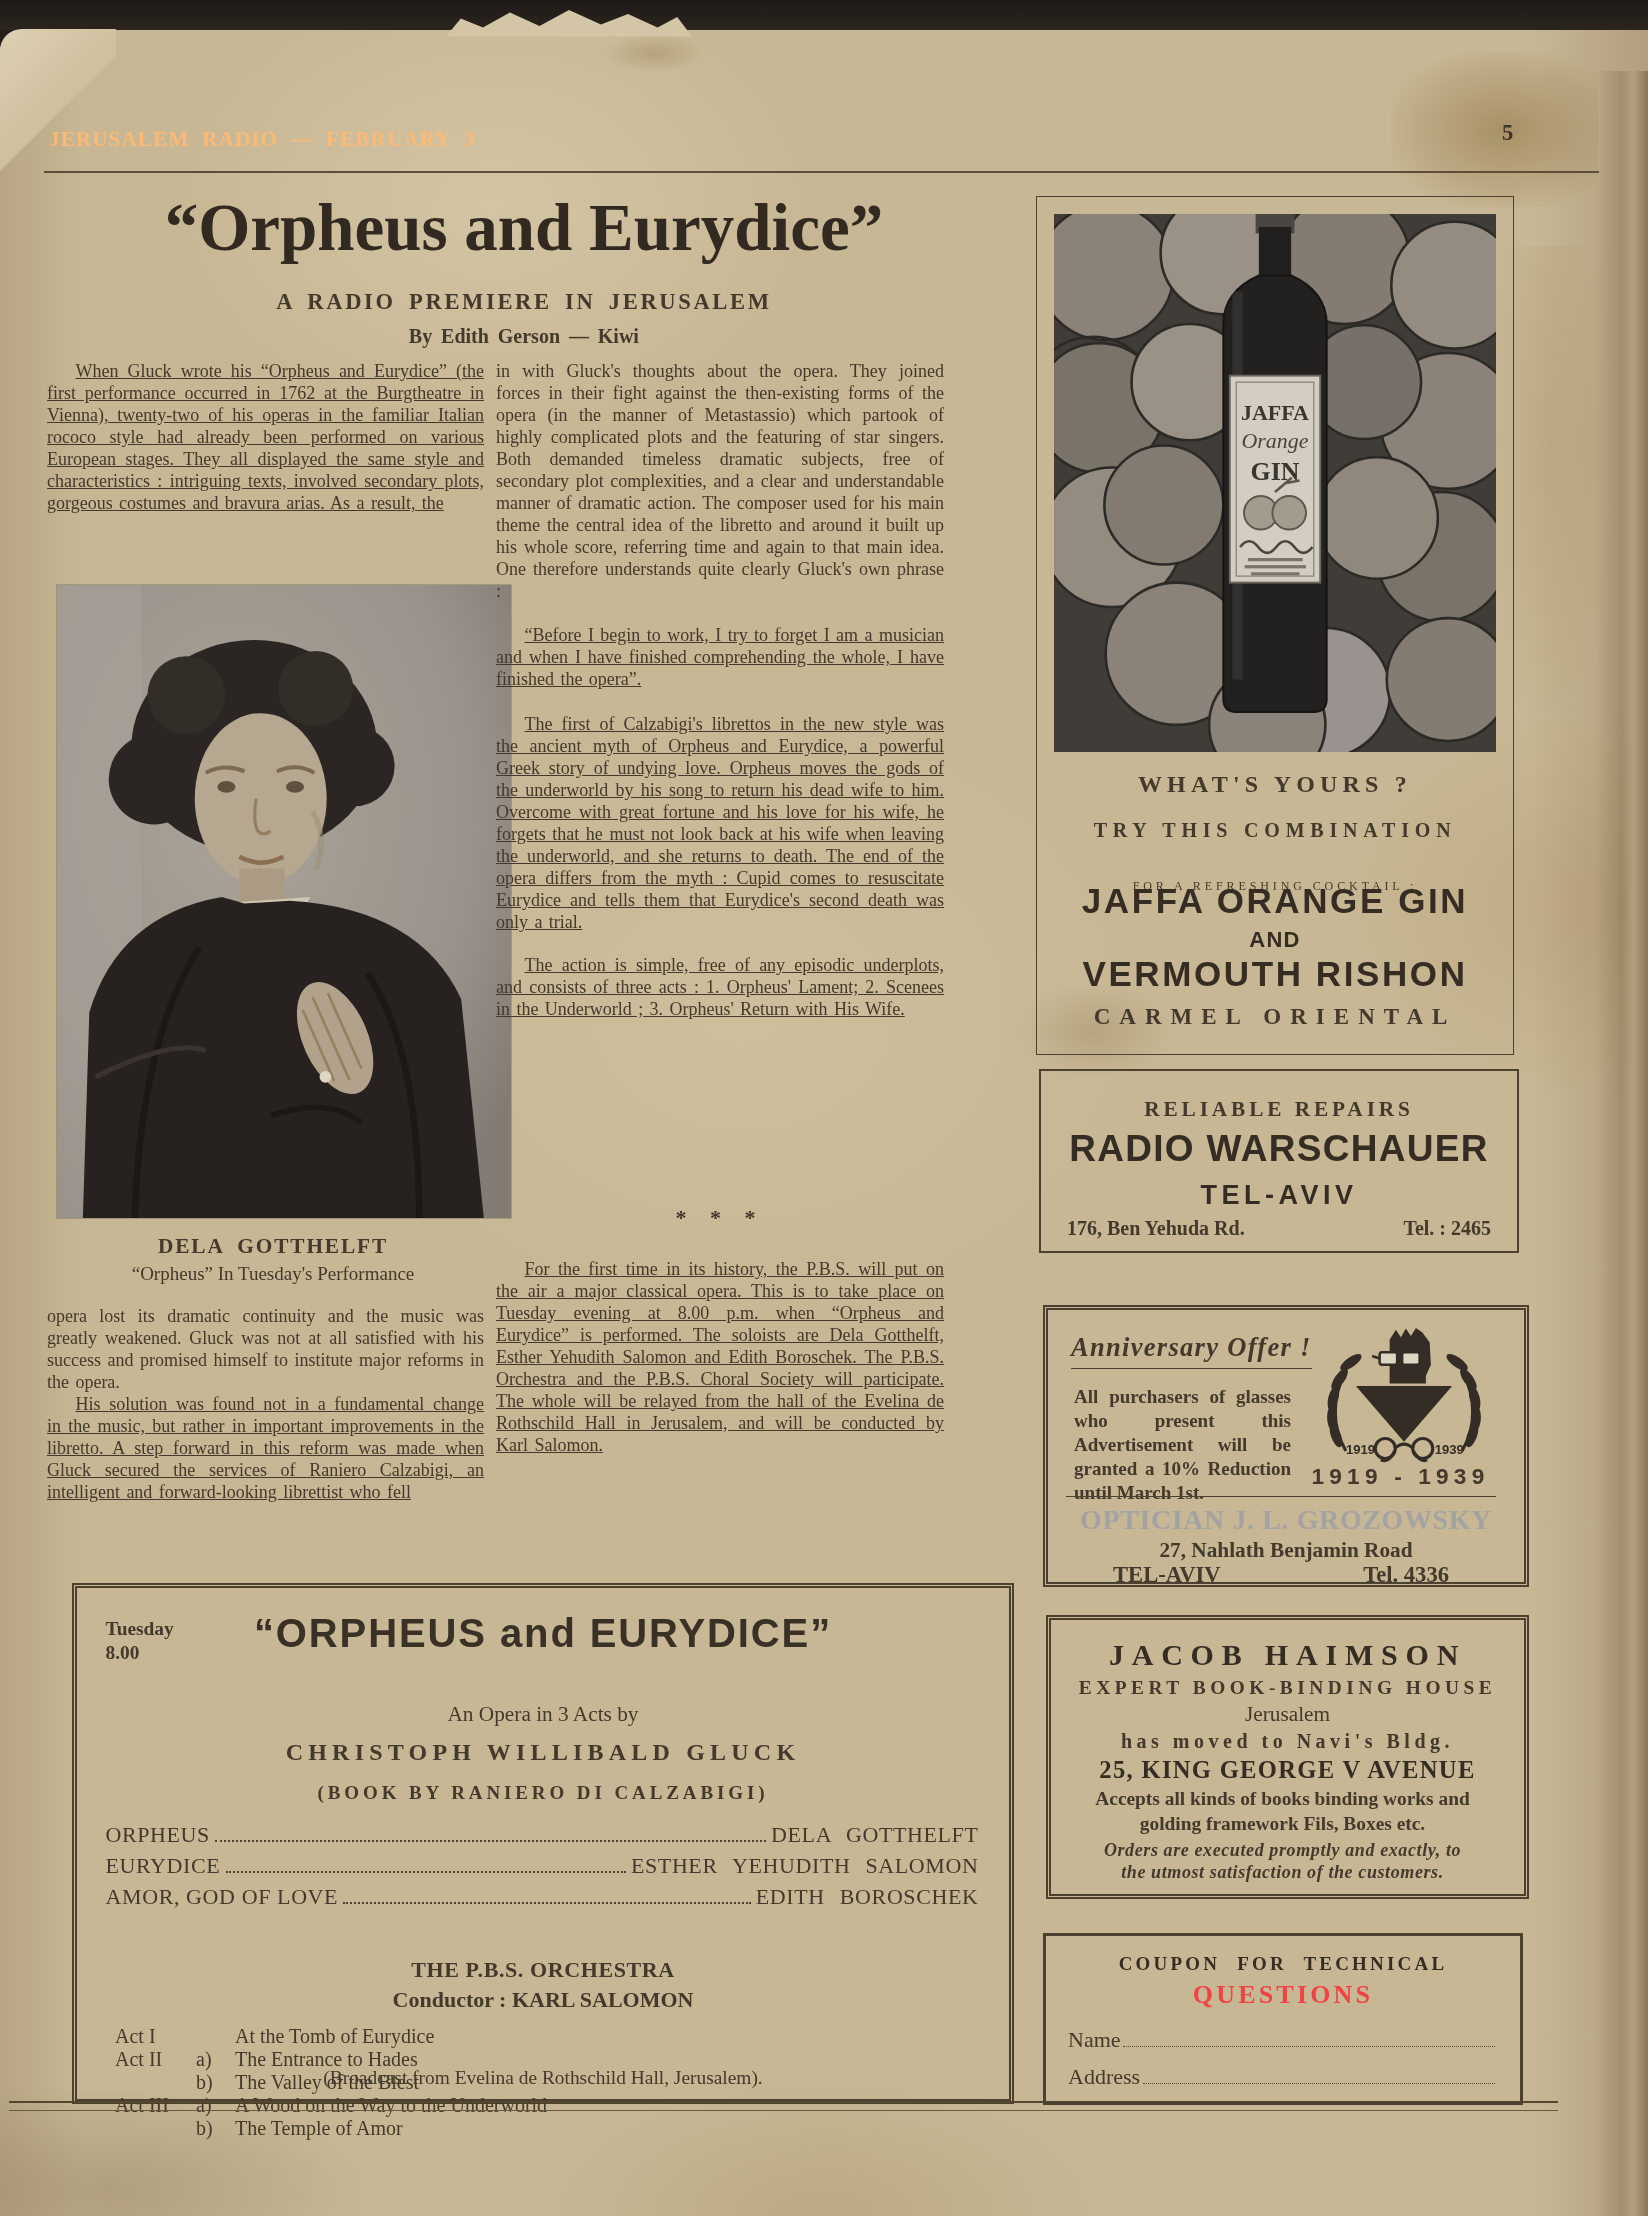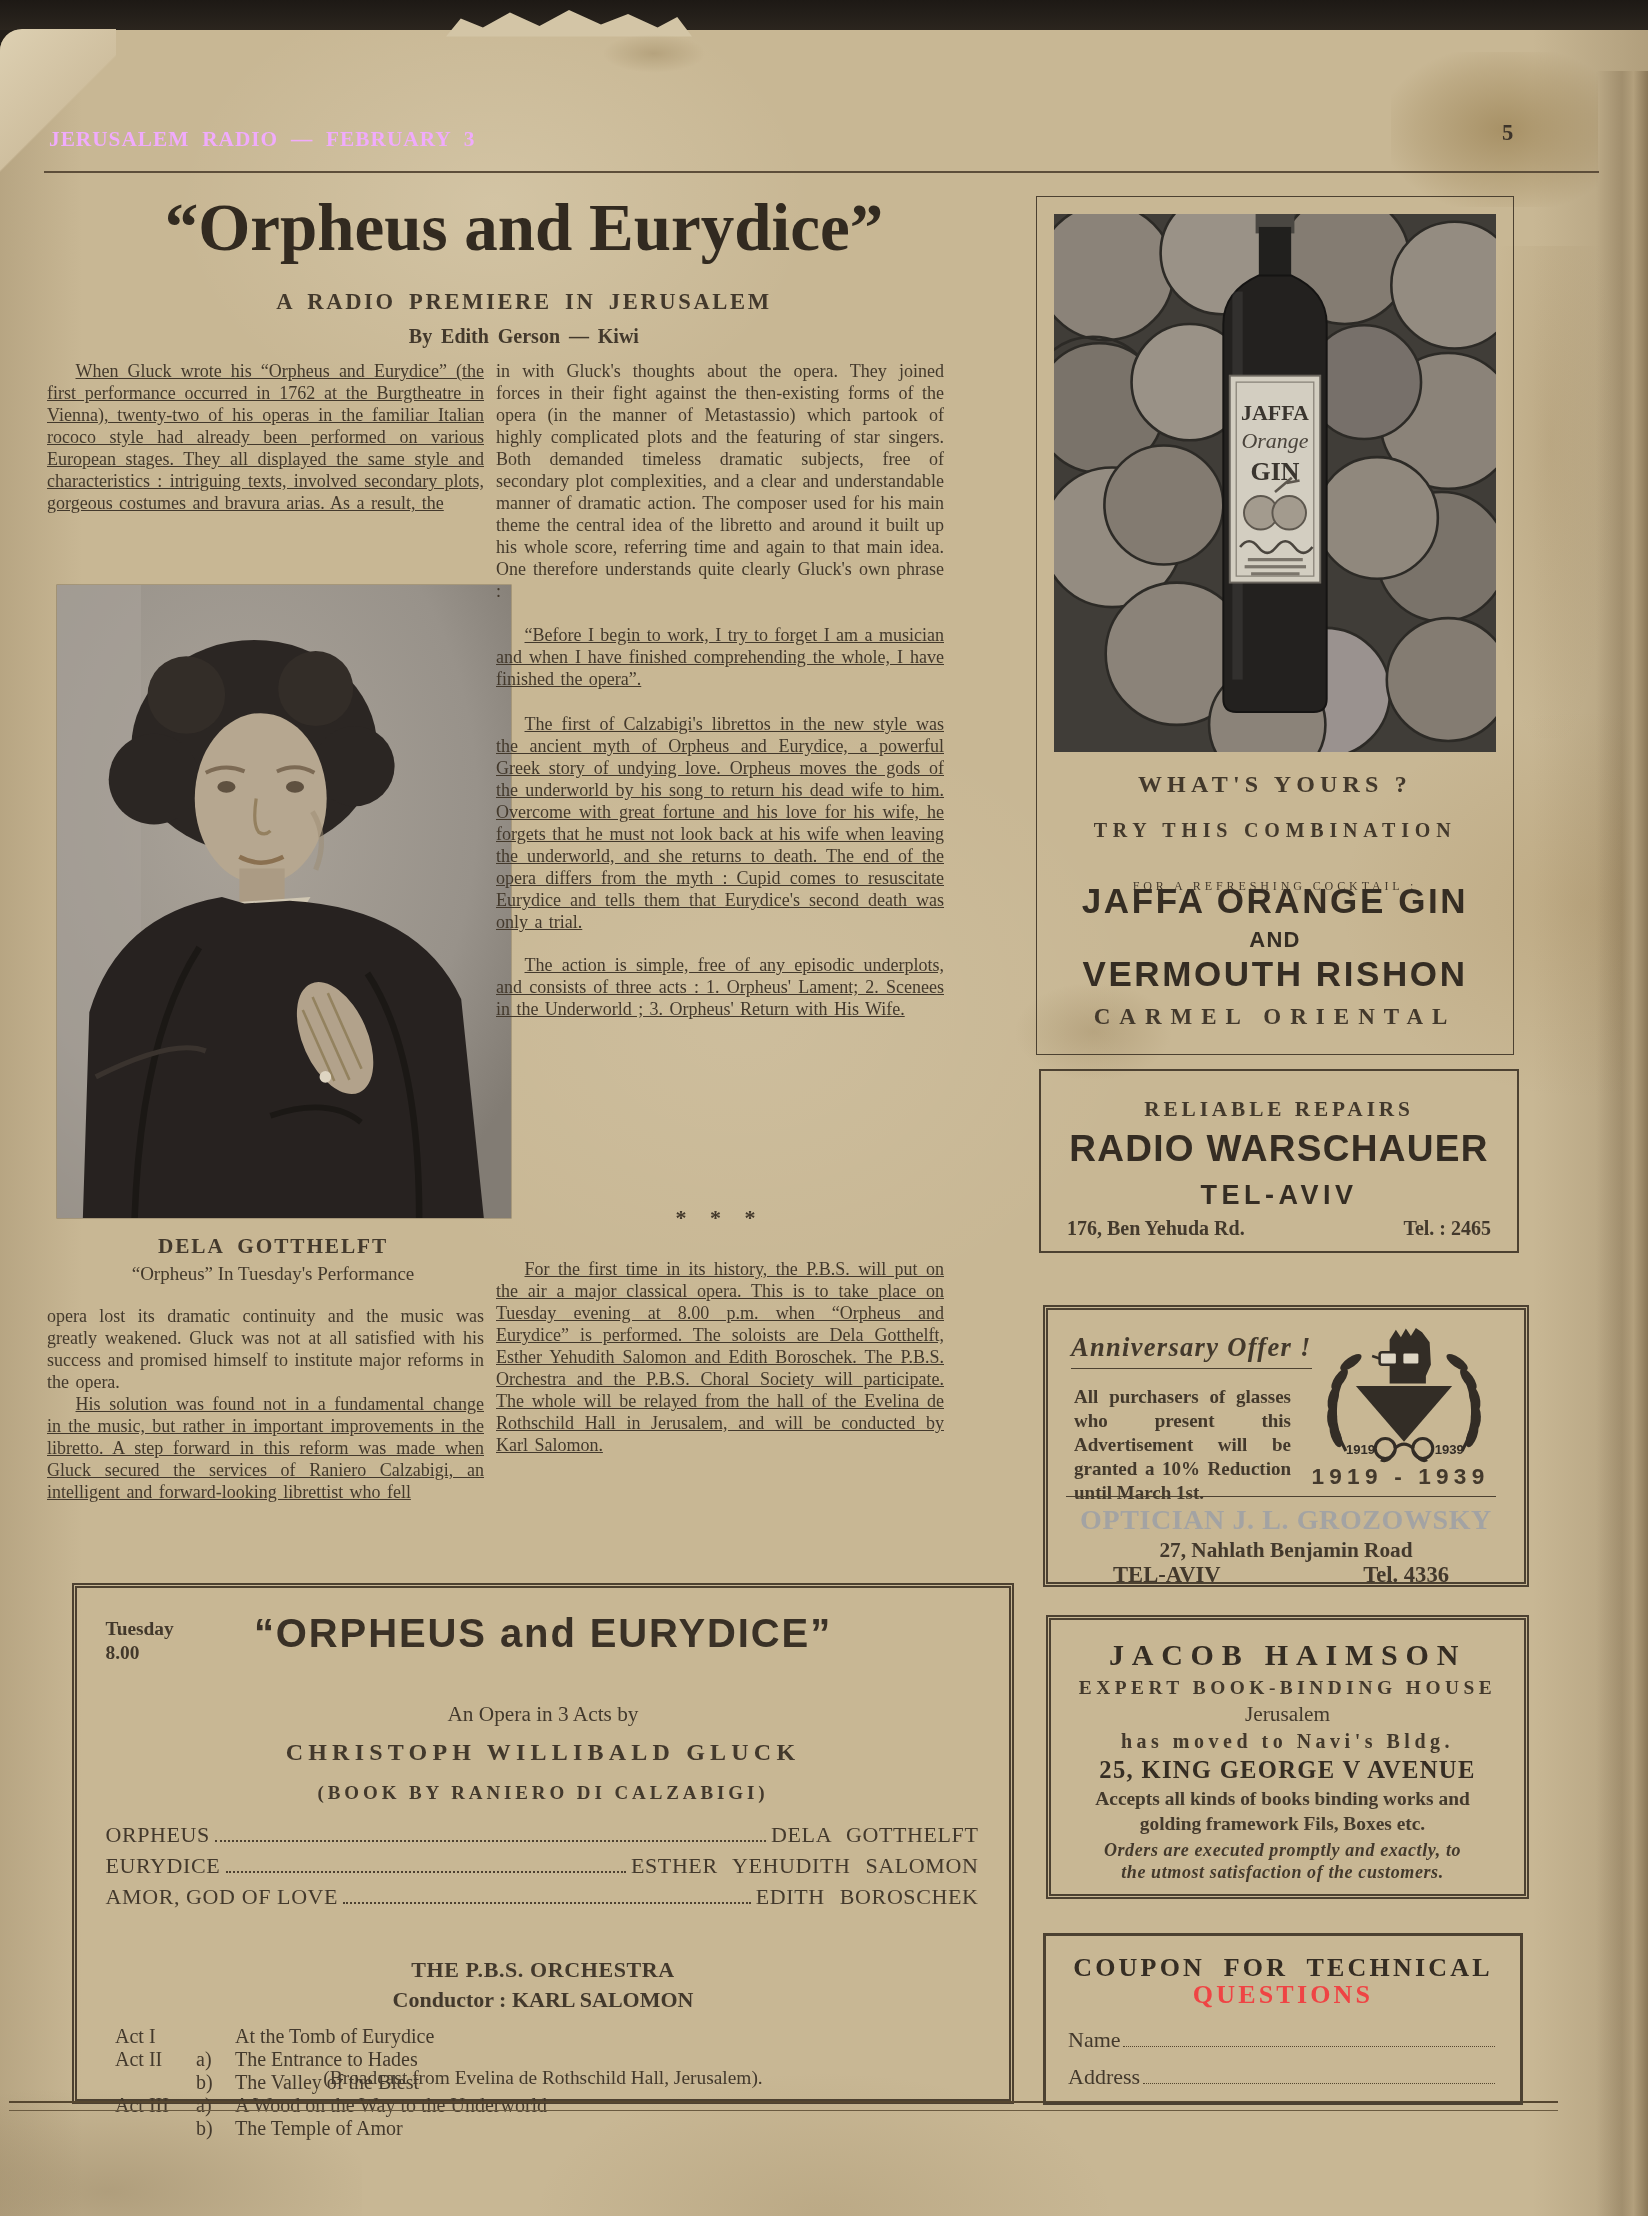--- a/index.html
+++ b/index.html
@@ -31,21 +31,21 @@
   .stain2{left:1488px;top:246px;width:123px;height:492px;
     background:radial-gradient(ellipse at 50% 40%, rgba(120,90,45,0.14), transparent 75%);}
   .stain3{left:1016px;top:983px;width:155px;height:97px;
     background:radial-gradient(ellipse, rgba(112,86,44,0.20), transparent 72%);}
   .stain4{left:0px;top:2090px;width:362px;height:127px;
     background:radial-gradient(ellipse at 30% 80%, rgba(90,70,40,0.22), transparent 75%);}
   .stain5{left:602px;top:34px;width:104px;height:39px;
     background:radial-gradient(ellipse, rgba(120,95,50,0.25), transparent 70%);}
 
   
-  .masthead{left:49px;top:127px;font-size:21.3px;font-weight:700;letter-spacing:1px;word-spacing:6.5px;color:#f0abfc;}
+  .masthead{left:49px;top:127px;font-size:21.3px;font-weight:700;letter-spacing:1px;word-spacing:6.5px;color:#fdba74;}
   .pagenum{left:1502px;top:120px;font-size:22.6px;font-weight:700;color:#3d342a;}
   .header-rule{left:44px;top:171px;width:1555px;height:1.9px;background:#5d4e3a;}
 
   
   .headline{left:19.4px;top:189px;width:1009px;font-size:67px;font-weight:700;color:#322a20;letter-spacing:0;}
   .subhead{left:19.4px;top:289px;width:1009px;font-size:22.6px;font-weight:600;letter-spacing:2.6px;word-spacing:5.2px;}
   .byline{left:19.4px;top:325px;width:1009px;font-size:20px;font-weight:600;word-spacing:3.9px;}
 
   
   .col{font-size:18px;line-height:22px;word-spacing:1.9px;}
@@ -123,21 +123,21 @@
   .haims{left:1046px;top:1615px;width:473px;height:274px;border:5.2px double #4c4131;}
   .hm-name{left:0;top:18px;width:100%;font-size:30px;font-weight:700;letter-spacing:7.8px;color:#352d23;}
   .hm-sub{left:0;top:57px;width:100%;font-size:19.4px;font-weight:700;letter-spacing:4.5px;}
   .hm-city{left:0;top:82px;width:100%;font-size:21.3px;}
   .hm-moved{left:0;top:110px;width:100%;font-size:20px;font-weight:600;letter-spacing:4.5px;}
   .hm-addr{left:0;top:136px;width:100%;font-size:24.6px;font-weight:700;letter-spacing:1.3px;color:#352d23;}
   .hm-b1{left:15.5px;top:167px;width:432px;font-size:19.4px;line-height:24.6px;font-weight:600;text-align:center;}
   .hm-b2{left:45px;top:219px;width:373px;font-size:18px;line-height:22px;font-weight:600;text-align:center;letter-spacing:0.6px;font-style:italic;}
 
   .coupon{left:1043px;top:1933px;width:474px;height:166px;border:3.2px solid #4c4131;}
-  .cp-t1{left:0;top:17px;width:100%;font-size:26px;font-weight:700;letter-spacing:3.2px;word-spacing:9px;color:#352d23;}
+  .cp-t1{left:0;top:17px;width:100%;font-size:19px;font-weight:700;letter-spacing:3.2px;word-spacing:9px;color:#352d23;}
   .cp-t2{left:0;top:44px;width:100%;font-size:26px;font-weight:700;letter-spacing:3.2px;color:#ef4444;}
   .cp-row{left:22px;width:430px;display:flex;align-items:baseline;font-size:22px;}
   .cp-name{top:91px;}
   .cp-addr{top:128px;}
   .cp-lead{flex:1;border-bottom:1.9px dotted #55462f;margin:0 2.6px 3.9px;}
 </style>
 </head>
 <body>
 
 <div class="scan">

